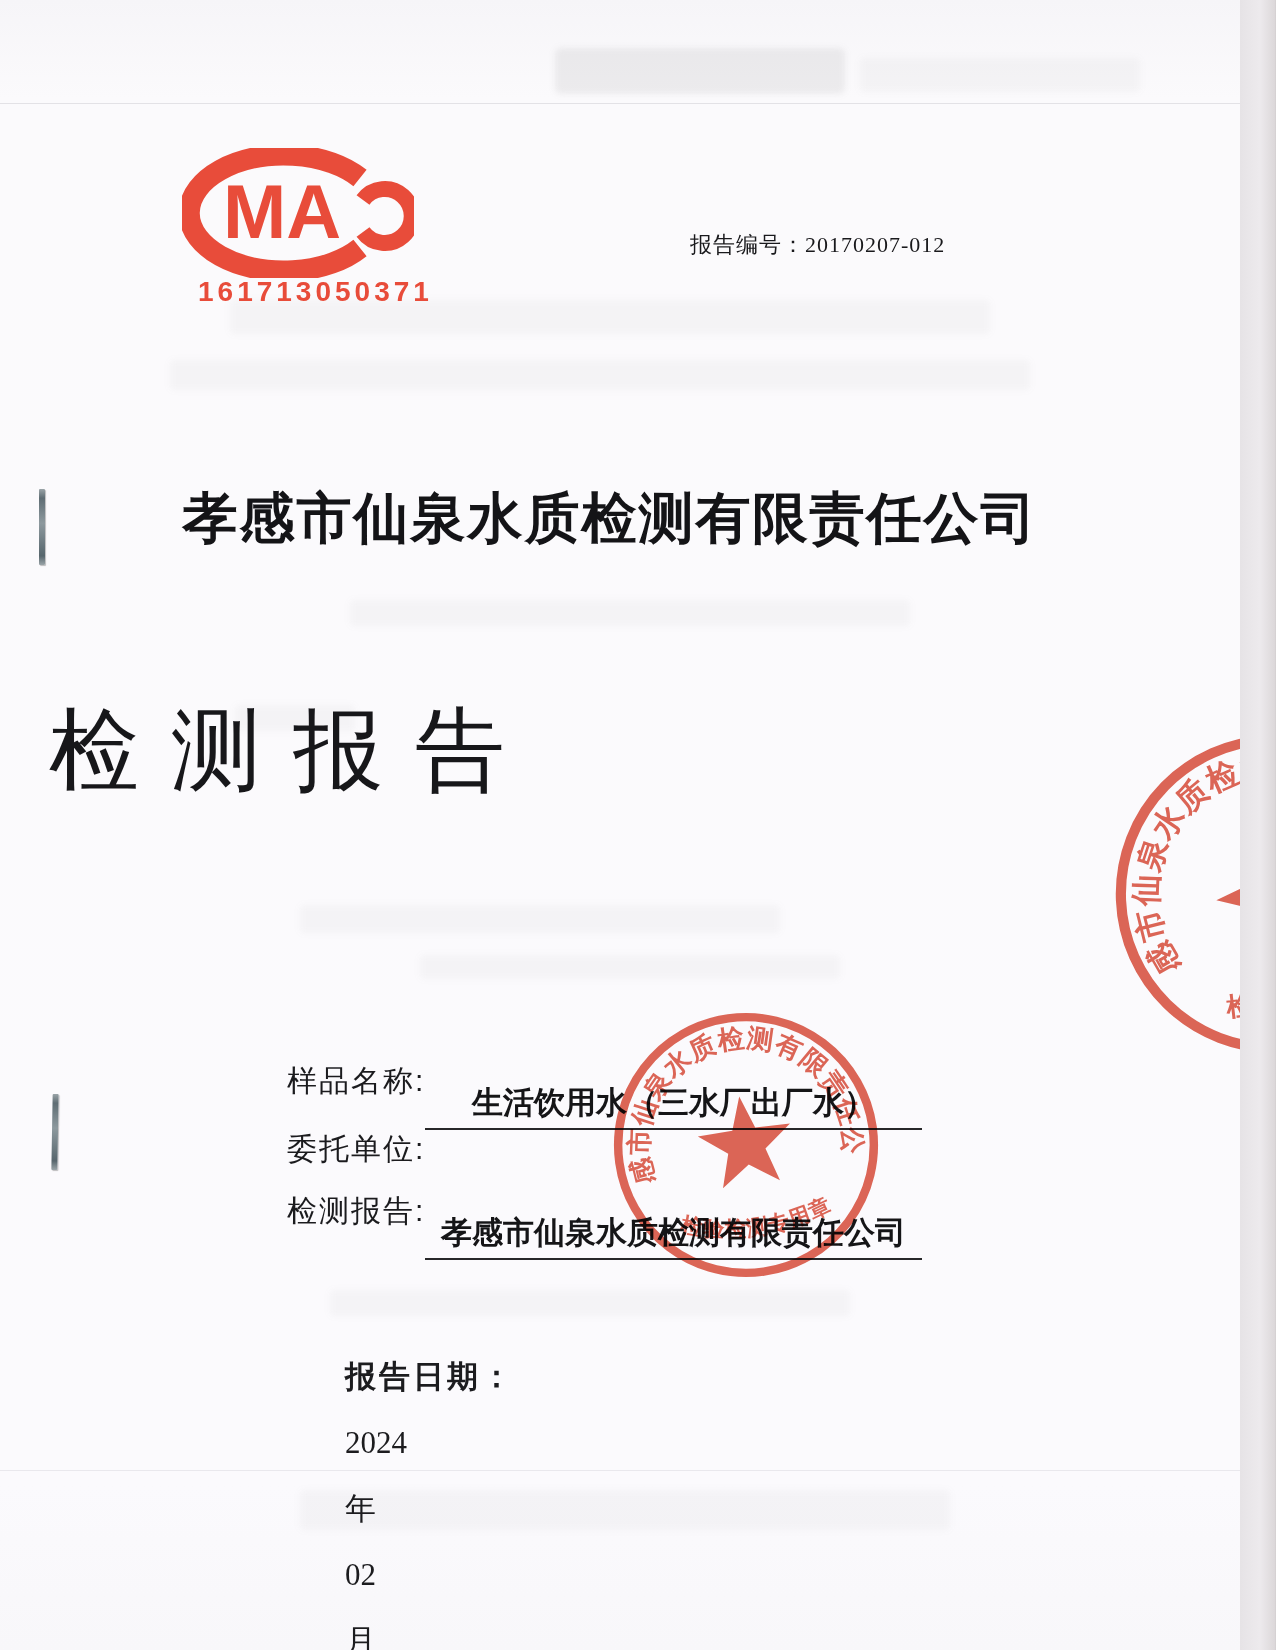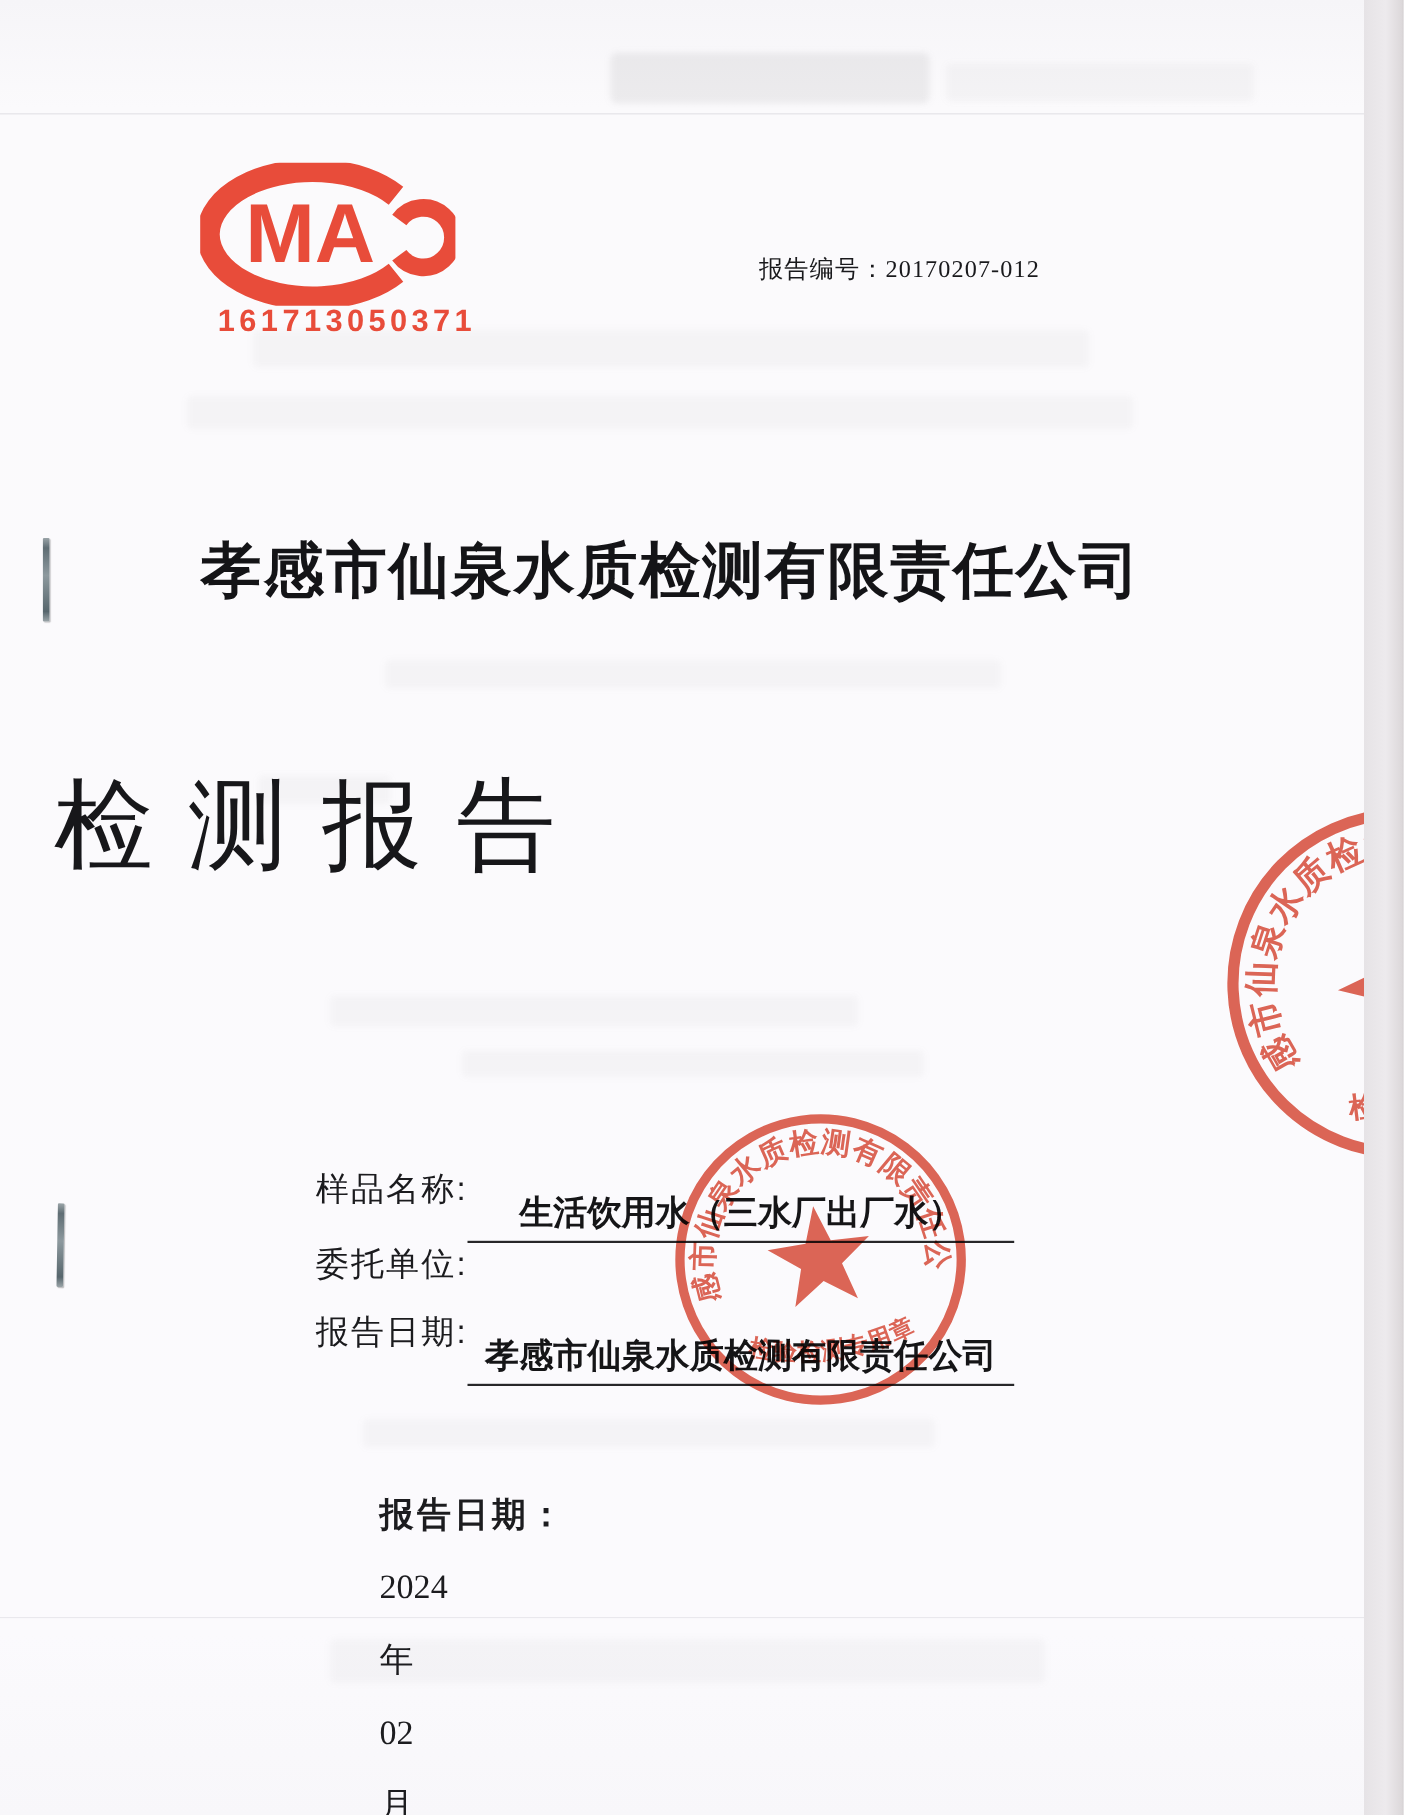--- a/index.html
+++ b/index.html
@@ -6,20 +6,21 @@
   body{
     width:1276px;height:1650px;position:relative;overflow:hidden;
     background:#eae7ea;
     font-family:"Liberation Serif","DejaVu Serif",serif;
   }
   .paper{
     position:absolute;left:0;top:0;width:1240px;height:1650px;
     background:linear-gradient(180deg,#f6f5f8 0%,#fbfafc 6%,#fbfafd 90%,#f8f7fa 100%);
     overflow:hidden;
     box-shadow:2px 0 0 #c3bfc2, 5px 0 4px rgba(120,115,120,.25);
+    padding-left:35px;
   }
   .scanner-strip{
     position:absolute;right:0;top:0;width:36px;height:1650px;
     background:linear-gradient(90deg,#e6e3e6 0%,#edeaed 55%,#dcd8da 96%,#d2cecf 100%);
   }
   
   .cma{position:absolute;left:182px;top:148px;width:232px;height:130px;}
   .cma-no{
     position:absolute;left:198px;top:276px;width:230px;
     font-family:Liberation Sans, sans-serif;
@@ -115,21 +116,21 @@
   <div class="report-title">检测报告</div>
 
   <div class="field-row row1">
     <span class="field-label">样品名称:</span>
     <span class="field-value-wrap"><span class="field-value">生活饮用水（三水厂出厂水）</span></span>
   </div>
   <div class="field-row row2">
     <span class="field-label">委托单位:</span>
   </div>
   <div class="field-row row3">
-    <span class="field-label">报告日期:</span>
+    <span class="field-label">检测报告:</span>
     <span class="field-value-wrap"><span class="field-value">孝感市仙泉水质检测有限责任公司</span></span>
   </div>
 
   <div class="date-line">
     <span class="lbl">报告日期：</span>
     <span>2024</span>
     <span>年</span>
     <span>02</span>
     <span>月</span>
     <span>16</span>

